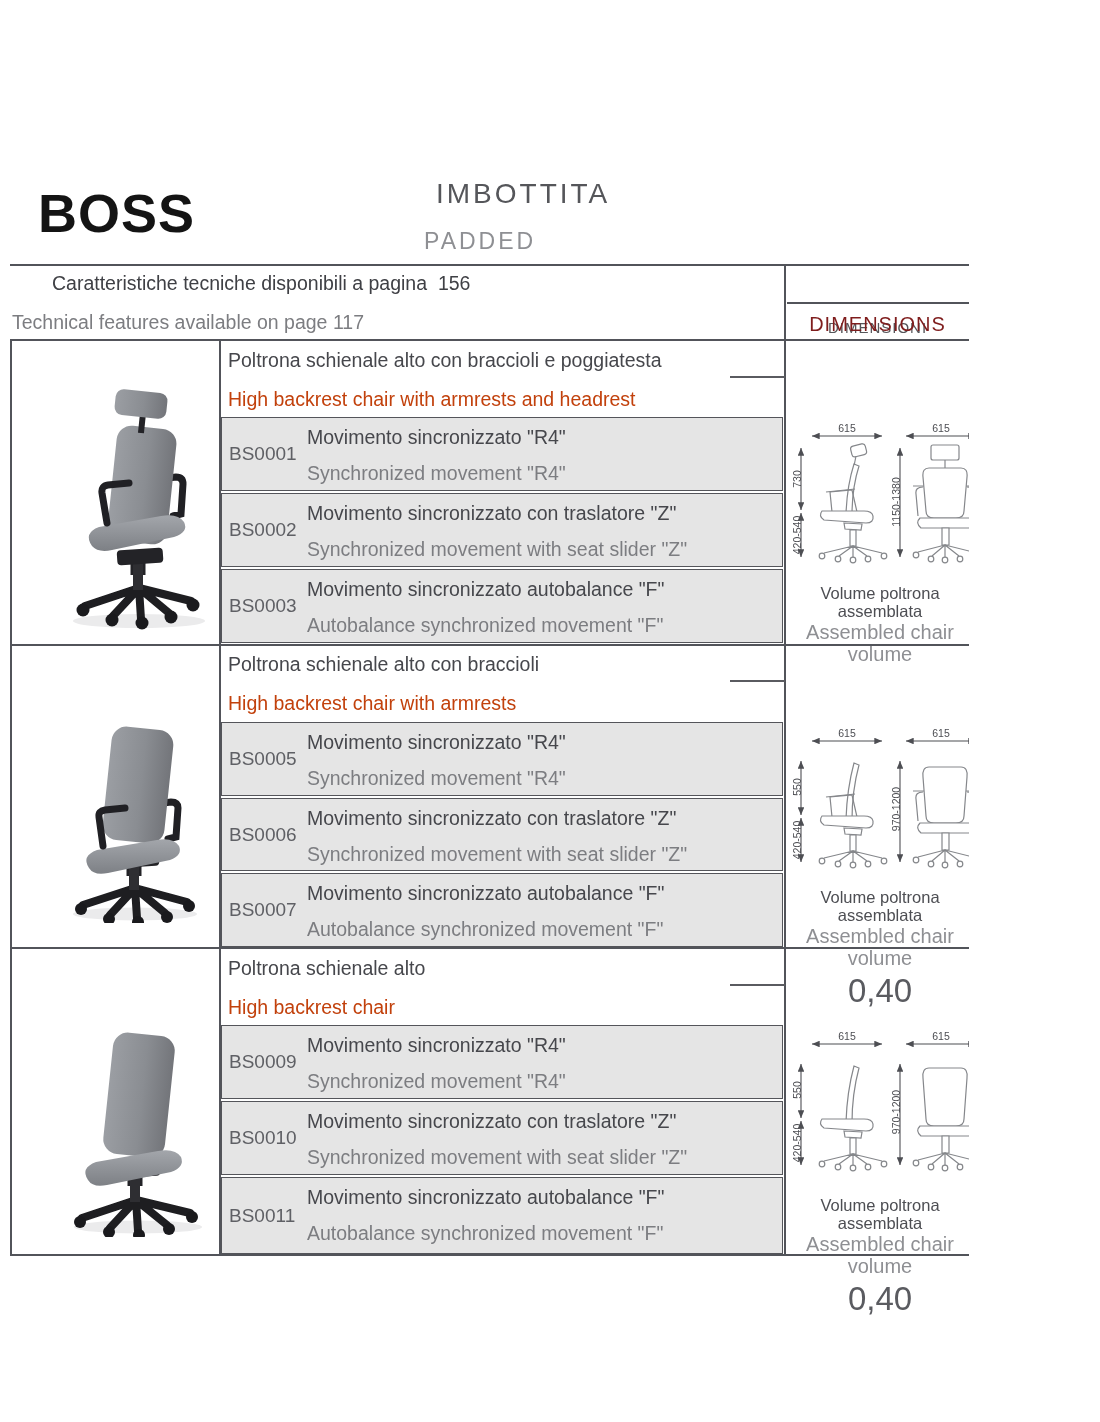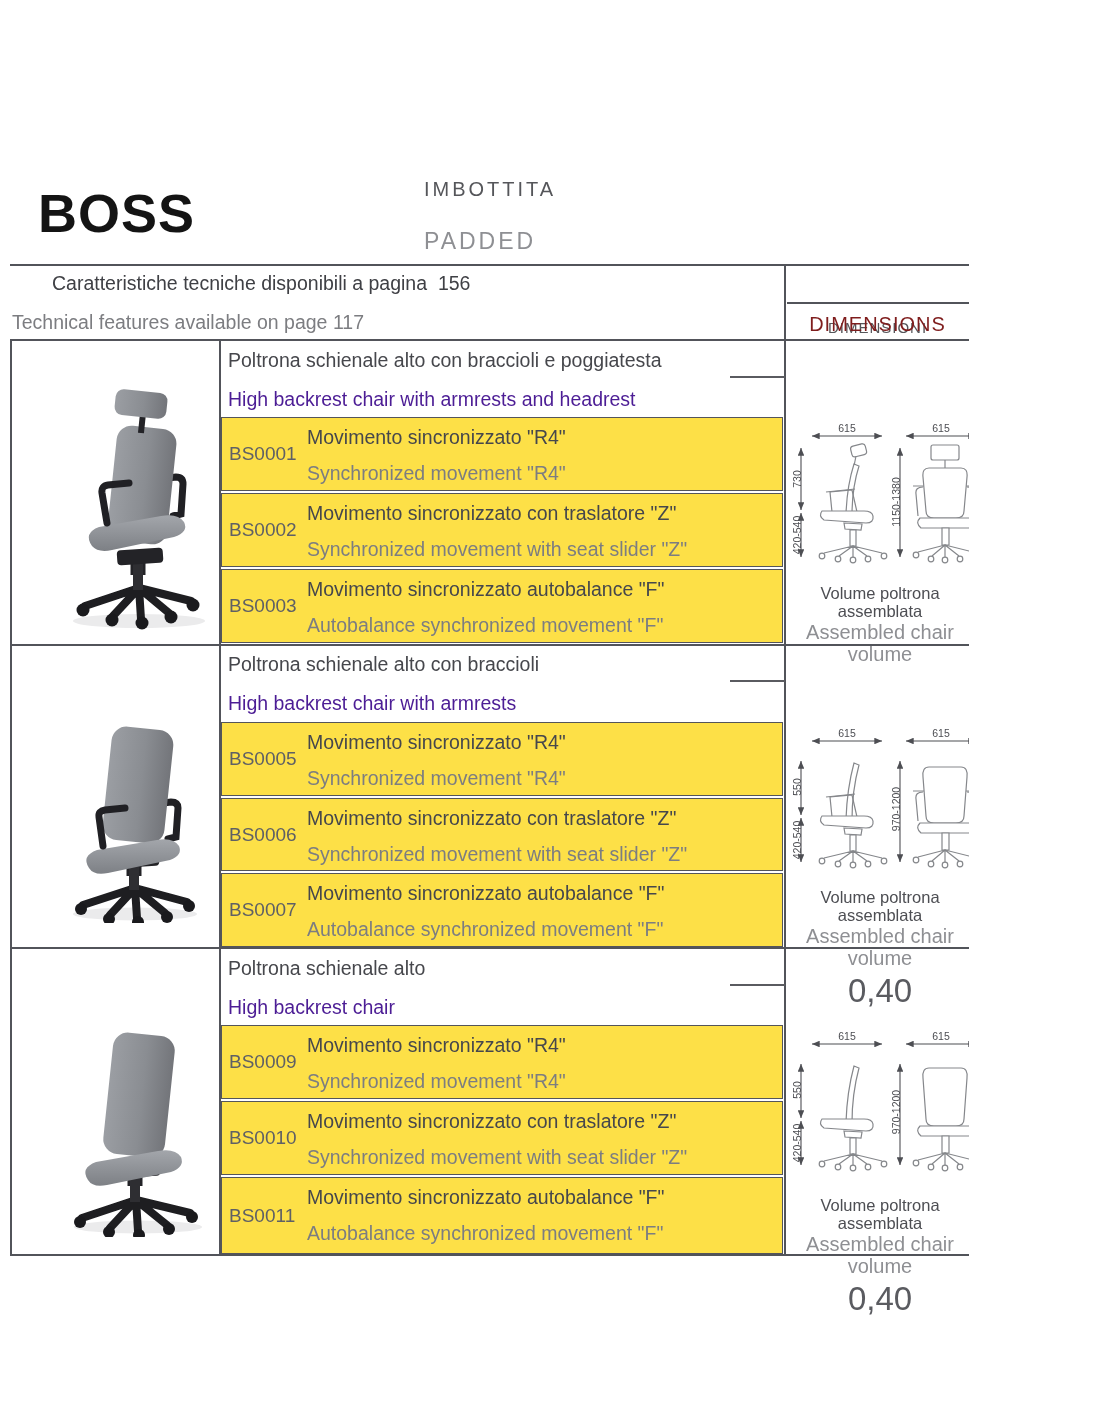--- a/index.html
+++ b/index.html
@@ -3,29 +3,29 @@
 <meta charset="utf-8">
 <style>
   html,body{margin:0;padding:0;background:#fff;}
   .page{position:relative;width:969px;height:1422px;background:#ffffff;overflow:hidden;
         font-family:"Liberation Sans", sans-serif;}
   .abs{position:absolute;}
   .hline{position:absolute;background:#52545a;height:2px;}
   .vline{position:absolute;background:#52545a;width:2px;}
   .thin{height:1.5px;background:#5a5b60;}
   .title{font-size:54px;font-weight:700;color:#141414;letter-spacing:1px;}
-  .sub-it{font-size:20px;color:#55565a;letter-spacing:3px;}
+  .sub-it{font-size:28px;color:#55565a;letter-spacing:3px;margin-left:12px;}
   .sub-en{font-size:23px;color:#8e8f93;letter-spacing:3px;}
   .note-it{font-size:19.5px;color:#3f4045;white-space:pre-wrap;}
   .note-en{font-size:19.5px;color:#7c7d81;}
   .dimhdr-it{font-size:15px;color:#55565a;letter-spacing:1px;text-align:center;width:185px;}
   .dimhdr-en{font-size:20px;color:#7f1d1d;letter-spacing:1px;text-align:center;width:185px;}
   .hdr-it{font-size:19.5px;color:#46474c;}
-  .hdr-en{font-size:19.5px;color:#4c1d95;}
-  .rowbox{position:absolute;left:221px;width:562px;border:1.5px solid #54555a;background:#fde047;box-sizing:border-box;}
+  .hdr-en{font-size:19.5px;color:#c2410c;}
+  .rowbox{position:absolute;left:221px;width:562px;border:1.5px solid #54555a;background:#e5e5e5;box-sizing:border-box;}
   .code{position:absolute;left:7px;top:50%;transform:translateY(-50%);color:#5f6065;font-size:19px;}
   .d-it{position:absolute;left:85px;top:8px;color:#46474c;font-size:19.5px;}
   .d-en{position:absolute;left:85px;top:44px;color:#7c7d81;font-size:19.5px;}
   .vol{position:absolute;left:785px;width:190px;text-align:center;}
   .vol-it{font-size:16.5px;color:#4d4e53;line-height:1.12;}
   .vol-en{font-size:20px;color:#8e8f93;line-height:1.12;}
   .vol-val{font-size:33px;color:#5a5b60;margin-top:2px;}
   svg .dim{stroke:#4d4e53;stroke-width:1.1;fill:none;}
   svg .dimtxt{font-size:10.5px;fill:#4d4e53;}
   svg .art{stroke:#85878b;stroke-width:1.2;fill:#ffffff;}

